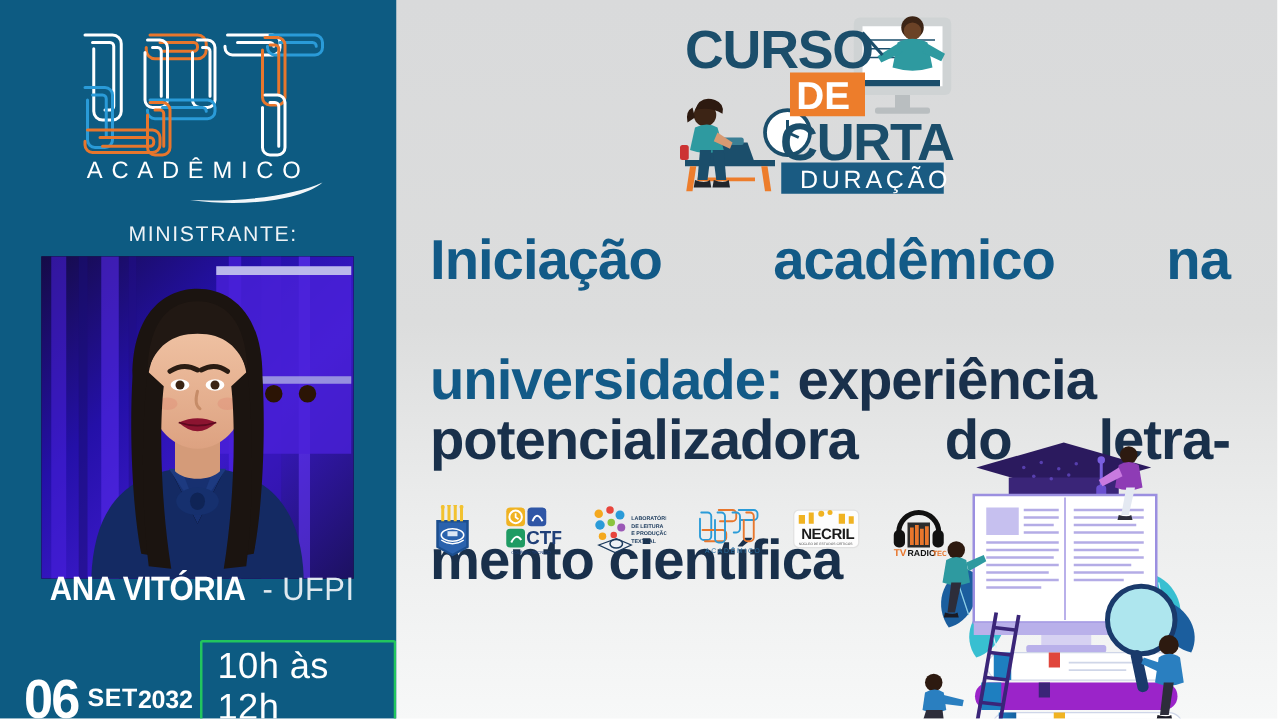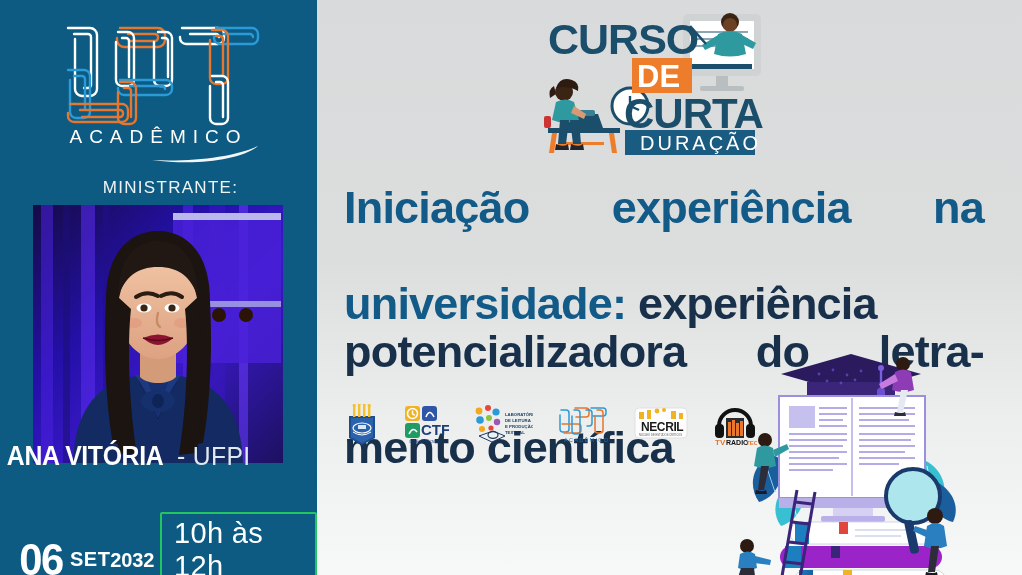--- a/index.html
+++ b/index.html
@@ -22,21 +22,21 @@
   .acad-swoosh{position:absolute;left:0;top:142px;width:317px;height:22px;}
 
   .ministrante{position:absolute;left:0;top:178px;width:341px;text-align:center;
     color:#eef3f6;font-size:17px;letter-spacing:1.3px;font-weight:400;}
 
   
   .photo{position:absolute;left:33px;top:205px;width:250px;height:258px;overflow:hidden;
     background:#140a3a;}
   .photo svg{display:block;}
 
-  .speaker-line{position:absolute;left:0;top:441px;width:319px;text-align:left;white-space:nowrap;}
+  .speaker-line{position:absolute;left:0;top:456px;width:319px;text-align:center;white-space:nowrap;}
   .speaker-name{color:#ffffff;font-size:27px;font-weight:700;letter-spacing:-0.4px;
     font-family:"Liberation Sans", sans-serif; transform:scaleX(.92);display:inline-block;}
   .speaker-inst{color:#dfe9ef;font-size:26px;font-weight:400;letter-spacing:0.4px;
     display:inline-block;transform:scaleX(.95);}
 
   .datebar{position:absolute;left:18px;top:512px;display:flex;align-items:center;gap:6px;}
   .day{color:#fff;font-size:44px;font-weight:700;line-height:0.86;letter-spacing:-1.5px;
        transform:scaleX(.95);}
   .monthyear{display:flex;flex-direction:row;justify-content:center;line-height:1;}
   .month{color:#fff;font-size:20px;font-weight:700;letter-spacing:0.5px;}
@@ -271,21 +271,21 @@
 
       <text x="84" y="122" font-family="Liberation Sans, sans-serif" font-size="42" font-weight="700" fill="#1b4e6b" letter-spacing="-1">CURTA</text>
 
       <rect x="85" y="124" width="130" height="25" fill="#1a5b82"></rect>
       <text x="100" y="144" font-family="Liberation Sans, sans-serif" font-size="20" font-weight="400" fill="#ffffff" letter-spacing="3">DURAÇÃO</text>
     </svg>
   </div>
 
   <div class="title">
     <p>
-      <span class="tl c-teal">Iniciação experiência na</span>
+      <span class="tl c-teal">Iniciação acadêmico na</span>
       <span class="c-teal">universidade:</span><span class="c-navy">&nbsp;</span><span class="c-navy">experiência</span>
       <span class="tl c-navy">potencializadora do letra-</span>
       <span class="c-navy">mento científica</span>
     </p>
   </div>
 
   <div class="logos">
 
     <div class="plogo">
       <svg width="34" height="42" viewBox="0 0 34 42">

